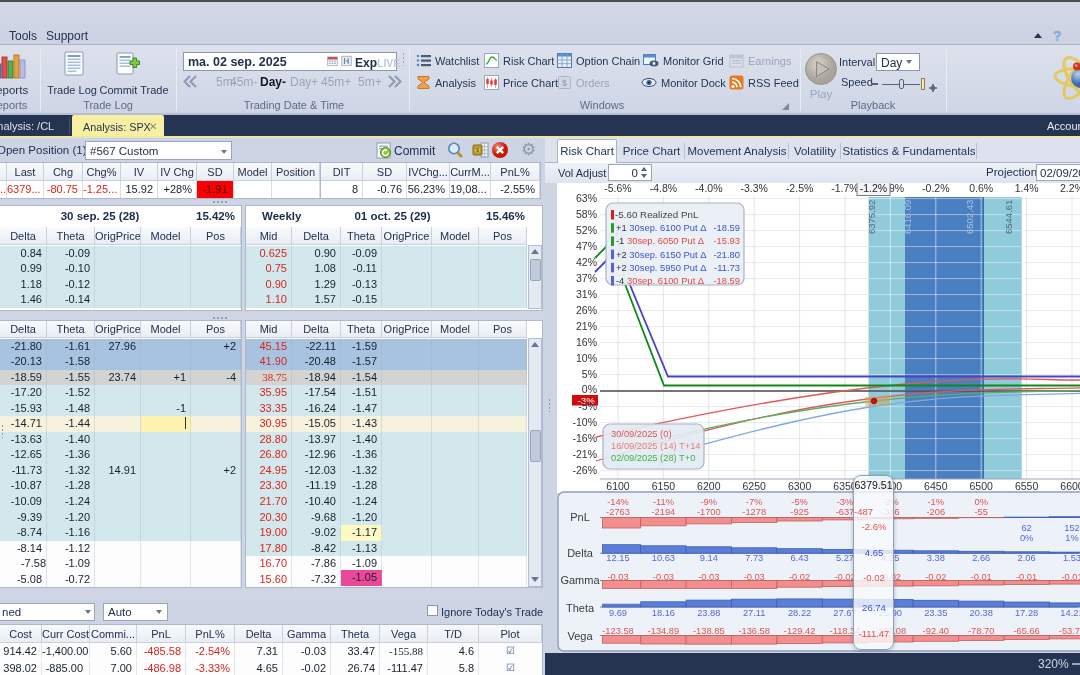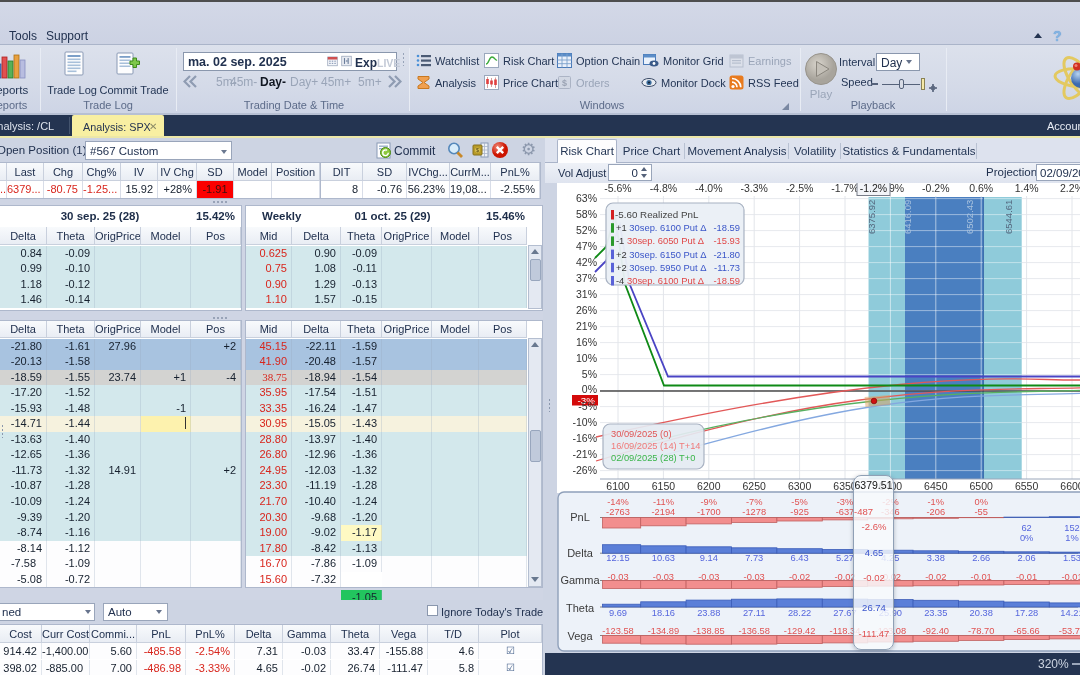--- a/index.html
+++ b/index.html
@@ -498,39 +498,39 @@
 <div class="cell rt" style="left:47px;top:540.6500000000001px;width:48px;height:15.5px;line-height:15.5px;color:#16202e;background:#fdfdfe;padding-right:4px;border-right:1px solid rgba(150,168,190,0.28);">-1.12</div>
 <div class="cell rt" style="left:95px;top:540.6500000000001px;width:46px;height:15.5px;line-height:15.5px;color:#16202e;background:#fdfdfe;padding-right:4px;border-right:1px solid rgba(150,168,190,0.28);"></div>
 <div class="cell rt" style="left:141px;top:540.6500000000001px;width:50px;height:15.5px;line-height:15.5px;color:#16202e;background:#fdfdfe;padding-right:4px;border-right:1px solid rgba(150,168,190,0.28);"></div>
 <div class="cell rt" style="left:191px;top:540.6500000000001px;width:50px;height:15.5px;line-height:15.5px;color:#16202e;background:#fdfdfe;padding-right:4px;border-right:1px solid rgba(150,168,190,0.28);"></div>
 <div class="cell rt" style="left:246px;top:540.6500000000001px;width:46px;height:15.5px;line-height:15.5px;color:#d8251c;background:#d3e8ec;padding-right:4px;border-right:1px solid rgba(150,168,190,0.28);">17.80</div>
 <div class="cell rt" style="left:292px;top:540.6500000000001px;width:49px;height:15.5px;line-height:15.5px;color:#16202e;background:#d3e8ec;padding-right:4px;border-right:1px solid rgba(150,168,190,0.28);">-8.42</div>
 <div class="cell rt" style="left:341px;top:540.6500000000001px;width:41px;height:15.5px;line-height:15.5px;color:#16202e;background:#d3e8ec;padding-right:4px;border-right:1px solid rgba(150,168,190,0.28);">-1.13</div>
 <div class="cell rt" style="left:382px;top:540.6500000000001px;width:50px;height:15.5px;line-height:15.5px;color:#16202e;background:#d3e8ec;padding-right:4px;border-right:1px solid rgba(150,168,190,0.28);"></div>
 <div class="cell rt" style="left:432px;top:540.6500000000001px;width:47px;height:15.5px;line-height:15.5px;color:#16202e;background:#d3e8ec;padding-right:4px;border-right:1px solid rgba(150,168,190,0.28);"></div>
 <div class="cell rt" style="left:479px;top:540.6500000000001px;width:48px;height:15.5px;line-height:15.5px;color:#16202e;background:#d3e8ec;padding-right:4px;border-right:1px solid rgba(150,168,190,0.28);"></div>
-<div class="cell rt" style="left:0px;top:556.2px;width:47px;height:15.5px;line-height:15.5px;color:#16202e;background:#fdfdfe;padding-right:10px;border-right:1px solid rgba(150,168,190,0.28);">-7.58</div>
+<div class="cell rt" style="left:0px;top:556.2px;width:47px;height:15.5px;line-height:15.5px;color:#16202e;background:#fdfdfe;padding-right:0;border-right:1px solid rgba(150,168,190,0.28);">-7.58</div>
 <div class="cell rt" style="left:47px;top:556.2px;width:48px;height:15.5px;line-height:15.5px;color:#16202e;background:#fdfdfe;padding-right:4px;border-right:1px solid rgba(150,168,190,0.28);">-1.09</div>
 <div class="cell rt" style="left:95px;top:556.2px;width:46px;height:15.5px;line-height:15.5px;color:#16202e;background:#fdfdfe;padding-right:4px;border-right:1px solid rgba(150,168,190,0.28);"></div>
 <div class="cell rt" style="left:141px;top:556.2px;width:50px;height:15.5px;line-height:15.5px;color:#16202e;background:#fdfdfe;padding-right:4px;border-right:1px solid rgba(150,168,190,0.28);"></div>
 <div class="cell rt" style="left:191px;top:556.2px;width:50px;height:15.5px;line-height:15.5px;color:#16202e;background:#fdfdfe;padding-right:4px;border-right:1px solid rgba(150,168,190,0.28);"></div>
 <div class="cell rt" style="left:246px;top:556.2px;width:46px;height:15.5px;line-height:15.5px;color:#d8251c;background:#fdfdfe;padding-right:4px;border-right:1px solid rgba(150,168,190,0.28);">16.70</div>
 <div class="cell rt" style="left:292px;top:556.2px;width:49px;height:15.5px;line-height:15.5px;color:#16202e;background:#fdfdfe;padding-right:4px;border-right:1px solid rgba(150,168,190,0.28);">-7.86</div>
 <div class="cell rt" style="left:341px;top:556.2px;width:41px;height:15.5px;line-height:15.5px;color:#16202e;background:#fdfdfe;padding-right:4px;border-right:1px solid rgba(150,168,190,0.28);">-1.09</div>
 <div class="cell rt" style="left:382px;top:556.2px;width:50px;height:15.5px;line-height:15.5px;color:#16202e;background:#fdfdfe;padding-right:4px;border-right:1px solid rgba(150,168,190,0.28);"></div>
 <div class="cell rt" style="left:432px;top:556.2px;width:47px;height:15.5px;line-height:15.5px;color:#16202e;background:#fdfdfe;padding-right:4px;border-right:1px solid rgba(150,168,190,0.28);"></div>
 <div class="cell rt" style="left:479px;top:556.2px;width:48px;height:15.5px;line-height:15.5px;color:#16202e;background:#fdfdfe;padding-right:4px;border-right:1px solid rgba(150,168,190,0.28);"></div>
 <div class="cell rt" style="left:0px;top:571.75px;width:47px;height:15.5px;line-height:15.5px;color:#16202e;background:#fdfdfe;padding-right:4px;border-right:1px solid rgba(150,168,190,0.28);">-5.08</div>
 <div class="cell rt" style="left:47px;top:571.75px;width:48px;height:15.5px;line-height:15.5px;color:#16202e;background:#fdfdfe;padding-right:4px;border-right:1px solid rgba(150,168,190,0.28);">-0.72</div>
 <div class="cell rt" style="left:95px;top:571.75px;width:46px;height:15.5px;line-height:15.5px;color:#16202e;background:#fdfdfe;padding-right:4px;border-right:1px solid rgba(150,168,190,0.28);"></div>
 <div class="cell rt" style="left:141px;top:571.75px;width:50px;height:15.5px;line-height:15.5px;color:#16202e;background:#fdfdfe;padding-right:4px;border-right:1px solid rgba(150,168,190,0.28);"></div>
 <div class="cell rt" style="left:191px;top:571.75px;width:50px;height:15.5px;line-height:15.5px;color:#16202e;background:#fdfdfe;padding-right:4px;border-right:1px solid rgba(150,168,190,0.28);"></div>
 <div class="cell rt" style="left:246px;top:571.75px;width:46px;height:15.5px;line-height:15.5px;color:#d8251c;background:#fdfdfe;padding-right:4px;border-right:1px solid rgba(150,168,190,0.28);">15.60</div>
 <div class="cell rt" style="left:292px;top:571.75px;width:49px;height:15.5px;line-height:15.5px;color:#16202e;background:#fdfdfe;padding-right:4px;border-right:1px solid rgba(150,168,190,0.28);">-7.32</div>
-<div class="cell rt" style="left:341px;top:590px;width:41px;height:15.5px;line-height:15.5px;color:#16202e;background:#22c55e;padding-right:4px;border-right:1px solid rgba(150,168,190,0.28);text-align:right;">-1.05</div>
+<div class="cell rt" style="left:341px;top:570px;width:41px;height:15.5px;line-height:15.5px;color:#16202e;background:#ec4899;padding-right:4px;border-right:1px solid rgba(150,168,190,0.28);text-align:right;">-1.05</div>
 <div class="cell rt" style="left:382px;top:571.75px;width:50px;height:15.5px;line-height:15.5px;color:#16202e;background:#fdfdfe;padding-right:4px;border-right:1px solid rgba(150,168,190,0.28);"></div>
 <div class="cell rt" style="left:432px;top:571.75px;width:47px;height:15.5px;line-height:15.5px;color:#16202e;background:#fdfdfe;padding-right:4px;border-right:1px solid rgba(150,168,190,0.28);"></div>
 <div class="cell rt" style="left:479px;top:571.75px;width:48px;height:15.5px;line-height:15.5px;color:#16202e;background:#fdfdfe;padding-right:4px;border-right:1px solid rgba(150,168,190,0.28);"></div>
 <div class="abs" style="left:528px;top:338px;width:14px;height:249px;background:#e4e9f2;border:1px solid #b4bed0;"></div>
 <div class="abs" style="left:531px;top:342px;width:0;height:0;border-left:4px solid transparent;border-right:4px solid transparent;border-bottom:5px solid #68788f;"></div>
 <div class="abs" style="left:529.5px;top:430px;width:11px;height:32px;background:#c0cadb;border:1px solid #98a6bd;border-radius:2px;"></div>
 <div class="abs" style="left:531px;top:577px;width:0;height:0;border-left:4px solid transparent;border-right:4px solid transparent;border-top:5px solid #68788f;"></div>
 <div class="abs" style="left:212px;top:599px;width:16px;height:3px;background:radial-gradient(circle 1.1px at 2px 2px,#76849c 62%,transparent 68%) 0 0/4px 3px repeat-x;"></div>
 <div class="abs" style="left:1px;top:424px;width:3px;height:14px;background:radial-gradient(circle 1px at 1.5px 2px,#8a97ad 55%,transparent 60%) 0 0/3px 4px repeat-y;"></div>
 <div class="abs" style="left:0;top:600px;width:545px;height:23px;background:#cdd4e3;"></div>
@@ -555,21 +555,21 @@
 <div class="cell colhead" style="left:428px;top:625px;width:51px;height:18px;line-height:18px;">T/D</div>
 <div class="cell colhead" style="left:479px;top:625px;width:63px;height:18px;line-height:18px;">Plot</div>
 <div class="cell rt" style="left:0px;top:643px;width:42px;height:16px;line-height:16px;color:#16202e;padding-right:4px;border-right:1px solid rgba(150,168,190,0.28);background:#fdfdfe;">914.42</div>
 <div class="cell rt" style="left:42px;top:643px;width:48px;height:16px;line-height:16px;color:#16202e;padding-right:4px;border-right:1px solid rgba(150,168,190,0.28);background:#fdfdfe;">-1,400.00</div>
 <div class="cell rt" style="left:90px;top:643px;width:47px;height:16px;line-height:16px;color:#16202e;padding-right:4px;border-right:1px solid rgba(150,168,190,0.28);background:#fdfdfe;">5.60</div>
 <div class="cell rt" style="left:137px;top:643px;width:49px;height:16px;line-height:16px;color:#d8251c;padding-right:4px;border-right:1px solid rgba(150,168,190,0.28);background:#fdfdfe;">-485.58</div>
 <div class="cell rt" style="left:186px;top:643px;width:49px;height:16px;line-height:16px;color:#d8251c;padding-right:4px;border-right:1px solid rgba(150,168,190,0.28);background:#fdfdfe;">-2.54%</div>
 <div class="cell rt" style="left:235px;top:643px;width:48px;height:16px;line-height:16px;color:#16202e;padding-right:4px;border-right:1px solid rgba(150,168,190,0.28);background:#fdfdfe;">7.31</div>
 <div class="cell rt" style="left:283px;top:643px;width:48px;height:16px;line-height:16px;color:#16202e;padding-right:4px;border-right:1px solid rgba(150,168,190,0.28);background:#fdfdfe;">-0.03</div>
 <div class="cell rt" style="left:331px;top:643px;width:49px;height:16px;line-height:16px;color:#16202e;padding-right:4px;border-right:1px solid rgba(150,168,190,0.28);background:#fdfdfe;">33.47</div>
-<div class="cell rt" style="left:380px;top:643px;width:48px;height:16px;line-height:16px;color:#16202e;padding-right:4px;border-right:1px solid rgba(150,168,190,0.28);background:#fdfdfe;">-155.88</div>
+<div class="cell rt" style="left:380px;top:643px;width:48px;height:16px;line-height:16px;color:#16202e;padding-right:4px;border-right:1px solid rgba(150,168,190,0.28);background:#fdfdfe;font-family:Liberation Serif, serif;">-155.88</div>
 <div class="cell rt" style="left:428px;top:643px;width:51px;height:16px;line-height:16px;color:#16202e;padding-right:4px;border-right:1px solid rgba(150,168,190,0.28);background:#fdfdfe;">4.6</div>
 <div class="cell" style="left:479px;top:643px;width:63px;height:16px;line-height:16px;background:#fdfdfe;text-align:center;color:#44608a;font-size:10px;">☑</div>
 <div class="cell rt" style="left:0px;top:659.5px;width:42px;height:16px;line-height:16px;color:#16202e;padding-right:4px;border-right:1px solid rgba(150,168,190,0.28);background:#fdfdfe;">398.02</div>
 <div class="cell rt" style="left:42px;top:659.5px;width:48px;height:16px;line-height:16px;color:#16202e;padding-right:6px;border-right:1px solid rgba(150,168,190,0.28);background:#fdfdfe;">-885.00</div>
 <div class="cell rt" style="left:90px;top:659.5px;width:47px;height:16px;line-height:16px;color:#16202e;padding-right:4px;border-right:1px solid rgba(150,168,190,0.28);background:#fdfdfe;">7.00</div>
 <div class="cell rt" style="left:137px;top:659.5px;width:49px;height:16px;line-height:16px;color:#d8251c;padding-right:4px;border-right:1px solid rgba(150,168,190,0.28);background:#fdfdfe;">-486.98</div>
 <div class="cell rt" style="left:186px;top:659.5px;width:49px;height:16px;line-height:16px;color:#d8251c;padding-right:4px;border-right:1px solid rgba(150,168,190,0.28);background:#fdfdfe;">-3.33%</div>
 <div class="cell rt" style="left:235px;top:659.5px;width:48px;height:16px;line-height:16px;color:#16202e;padding-right:4px;border-right:1px solid rgba(150,168,190,0.28);background:#fdfdfe;">4.65</div>
 <div class="cell rt" style="left:283px;top:659.5px;width:48px;height:16px;line-height:16px;color:#16202e;padding-right:4px;border-right:1px solid rgba(150,168,190,0.28);background:#fdfdfe;">-0.02</div>
 <div class="cell rt" style="left:331px;top:659.5px;width:49px;height:16px;line-height:16px;color:#16202e;padding-right:4px;border-right:1px solid rgba(150,168,190,0.28);background:#fdfdfe;">26.74</div>

